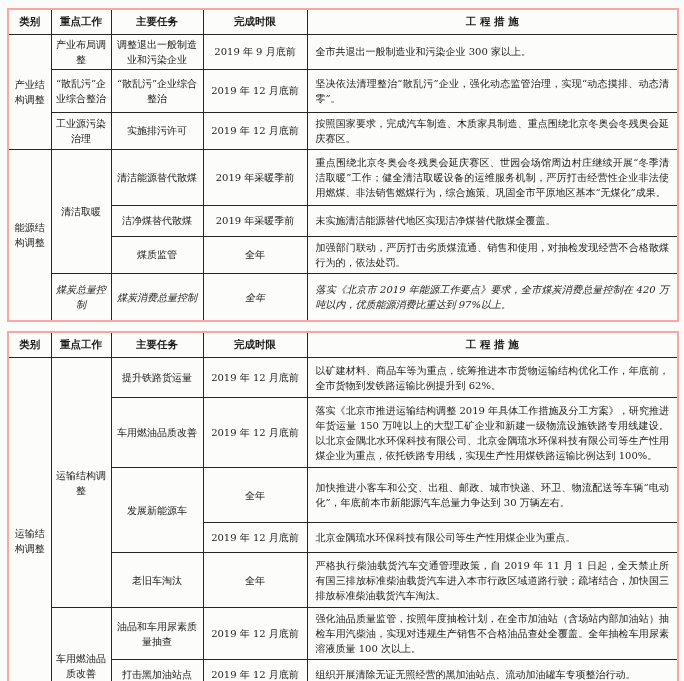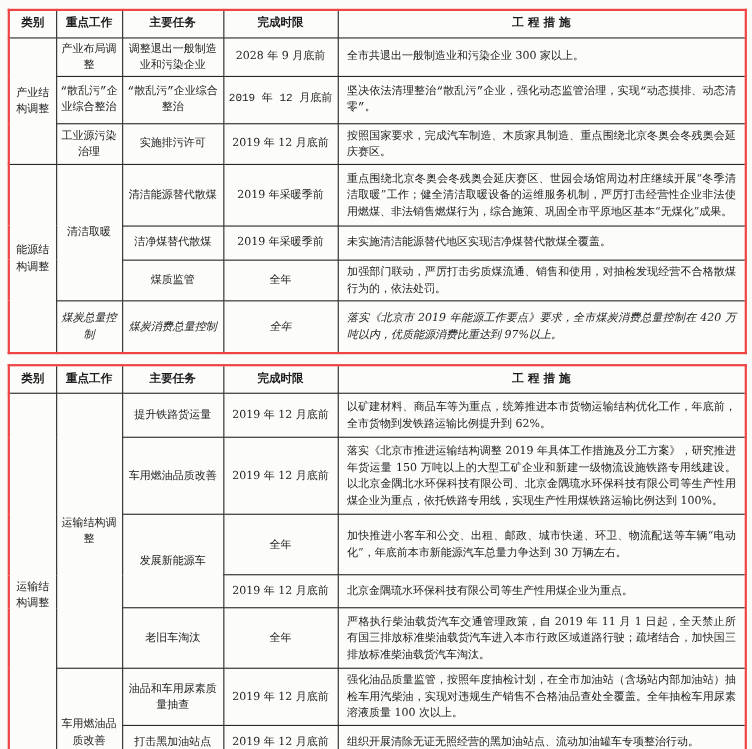--- a/index.html
+++ b/index.html
@@ -8,21 +8,21 @@
     background:#fbfbfa;
     font-family:"DejaVu Serif","Liberation Serif",serif;
     color:#1b1b1b;
     -webkit-font-smoothing:antialiased;
   }
   .page{padding:8px 7px 6px 7px;}
   table.plan{
     border-collapse:collapse;
     table-layout:fixed;
     width:670px;
-    border:2px solid #ef4444;
+    border:2px solid #fca5a5;
     background:#fcfcfb;
   }
   table.plan + table.plan{margin-top:9px;}
   col.c-cat{width:43px;}
   col.c-work{width:60px;}
   col.c-task{width:92px;}
   col.c-dl{width:104px;}
   col.c-ms{width:371px;}
   th,td{
     border:1px solid #262626;
@@ -63,24 +63,24 @@
       <th>类别</th>
       <th>重点工作</th>
       <th>主要任务</th>
       <th>完成时限</th>
       <th>工 程 措 施</th>
     </tr>
     <tr style="height:30px;">
       <td rowspan="3">产业结构调整</td>
       <td>产业布局调整</td>
       <td class="task">调整退出一般制造业和污染企业</td>
-      <td>2028 年 9 月底前</td>
+      <td>2019 年 9 月底前</td>
       <td class="measure">全市共退出一般制造业和污染企业 300 家以上。</td>
     </tr>
-    <tr style="height:43px;font-family:Liberation Mono, monospace;">
+    <tr style="height:43px;">
       <td>“散乱污”企业综合整治</td>
       <td class="task">“散乱污”企业综合整治</td>
       <td>2019 年 12 月底前</td>
       <td class="measure">坚决依法清理整治“散乱污”企业，强化动态监管治理，实现“动态摸排、动态清零”。</td>
     </tr>
     <tr style="height:31px;">
       <td>工业源污染治理</td>
       <td class="task">实施排污许可</td>
       <td>2019 年 12 月底前</td>
       <td class="measure">按照国家要求，完成汽车制造、木质家具制造、重点围绕北京冬奥会冬残奥会延庆赛区。</td>

